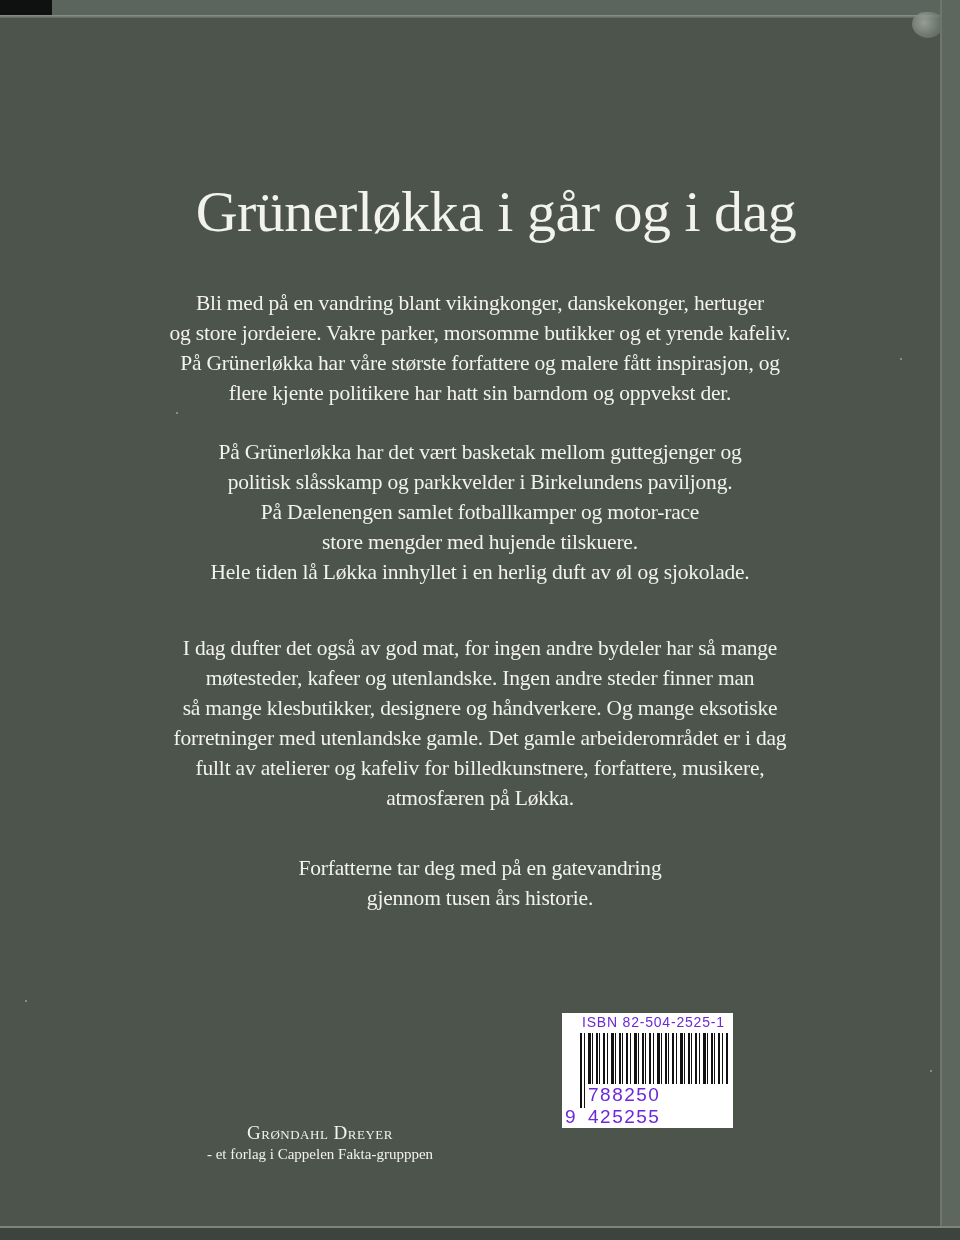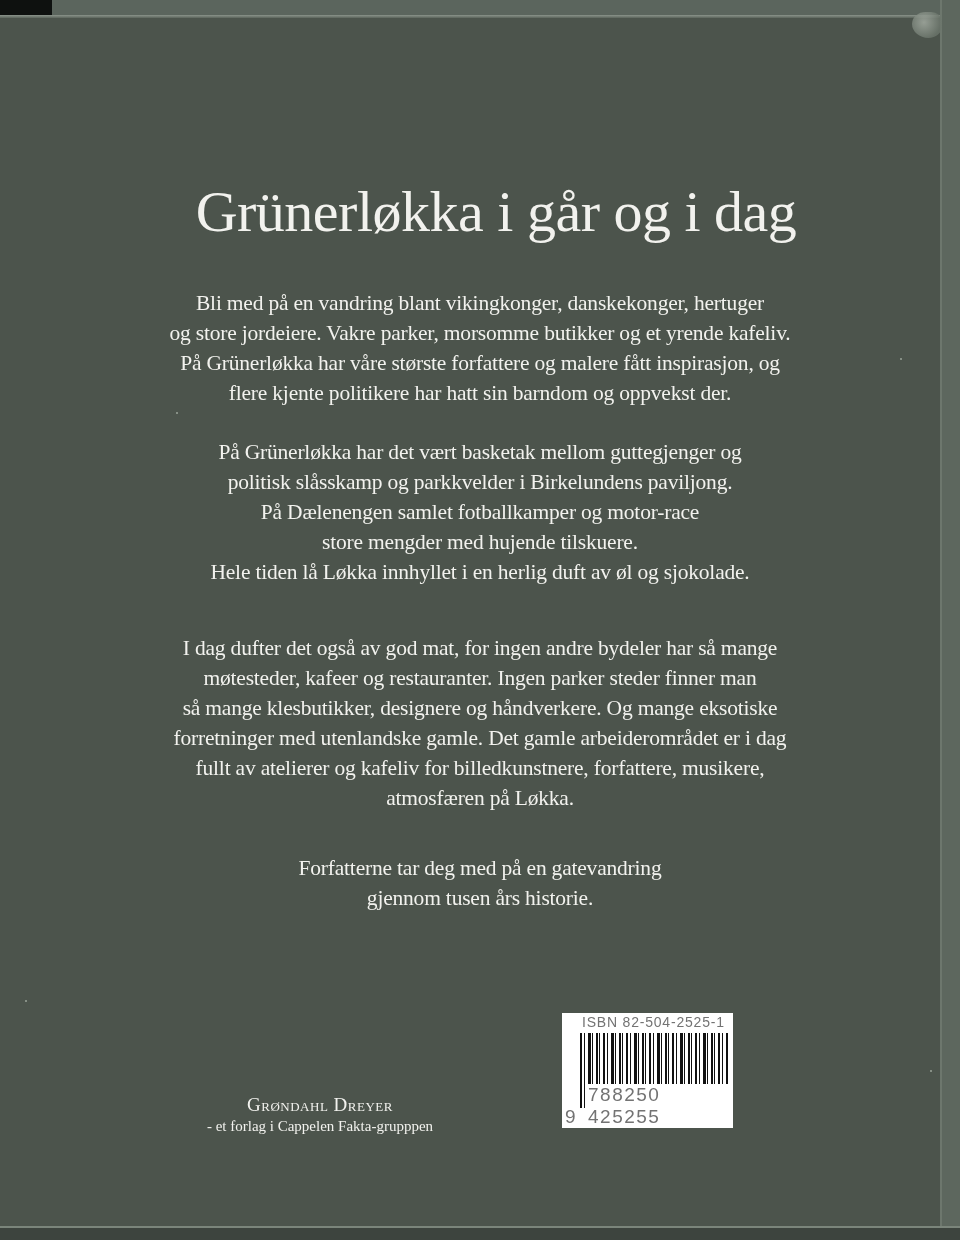--- a/index.html
+++ b/index.html
@@ -89,35 +89,36 @@
       top: 1094px;
       width: 240px;
       text-align: center;
     }
     .publisher-name {
       display: block;
       font-size: 19px;
       letter-spacing: 0.5px;
       font-variant: small-caps;
       line-height: 22px;
+      margin-top: 28px;
     }
     .publisher-sub {
       display: block;
       font-size: 15px;
       line-height: 20px;
     }
 
     .barcode-box {
       position: absolute;
       left: 562px;
       top: 1013px;
       width: 171px;
       height: 115px;
       background: #ffffff;
-      color: #737373;
+      color: #6d28d9;
       font-family: "Liberation Sans", "DejaVu Sans", sans-serif;
     }
     .isbn-label {
       position: absolute;
       left: 20px; top: 1px;
       font-size: 14px;
       letter-spacing: 0.8px;
     }
     .bars {
       position: absolute;
@@ -180,21 +181,21 @@
   <div class="blurb p2">
     <span class="line">På Grünerløkka har det vært basketak mellom guttegjenger og</span>
     <span class="line">politisk slåsskamp og parkkvelder i Birkelundens paviljong.</span>
     <span class="line">På Dælenengen samlet fotballkamper og motor-race</span>
     <span class="line">store mengder med hujende tilskuere.</span>
     <span class="line">Hele tiden lå Løkka innhyllet i en herlig duft av øl og sjokolade.</span>
   </div>
 
   <div class="blurb p3">
     <span class="line">I dag dufter det også av god mat, for ingen andre bydeler har så mange</span>
-    <span class="line">møtesteder, kafeer og restauranter. Ingen parker steder finner man</span>
+    <span class="line">møtesteder, kafeer og utenlandske. Ingen andre steder finner man</span>
     <span class="line">så mange klesbutikker, designere og håndverkere. Og mange eksotiske</span>
     <span class="line">forretninger med utenlandske gamle. Det gamle arbeiderområdet er i dag</span>
     <span class="line">fullt av atelierer og kafeliv for billedkunstnere, forfattere, musikere,</span>
     <span class="line">atmosfæren på Løkka.</span>
   </div>
 
   <div class="blurb p4">
     <span class="line">Forfatterne tar deg med på en gatevandring</span>
     <span class="line">gjennom tusen års historie.</span>
   </div>

